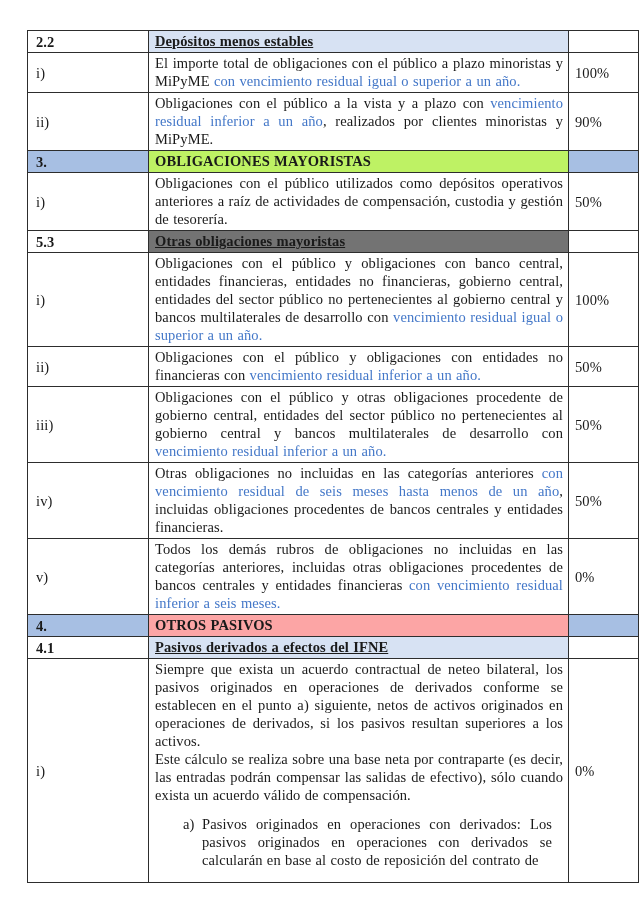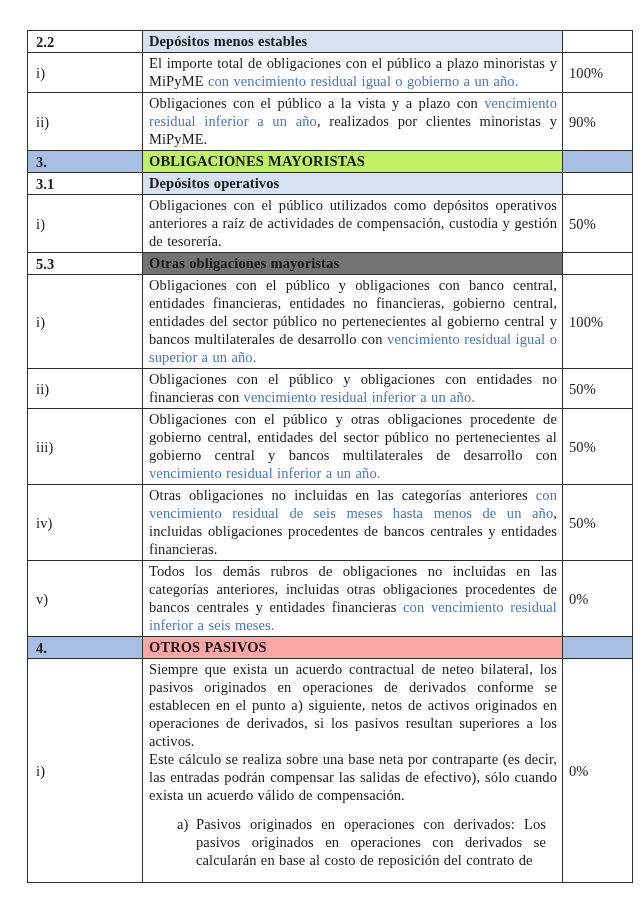--- a/index.html
+++ b/index.html
@@ -24,21 +24,21 @@
   }
   td {
     border: 1px solid #2d2d2d;
     font-size: 14.5px;
     line-height: 18px;
     vertical-align: middle;
     letter-spacing: 0.1px;
   }
   td.col-num {
     width: 97px;
-    padding: 1px 9px 1px 8px;
+    padding: 1px 15px 1px 8px;
   }
   td.col-desc {
     width: 408px;
     padding: 1px 5px 2px 6px;
     text-align: justify;
   }
   td.col-pct {
     width: 61px;
     padding: 1px 2px 1px 6px;
   }
@@ -47,20 +47,21 @@
   }
   tr.row-main td.col-desc {
     text-align: left;
   }
   tr.row-sub td.col-num,
   tr.row-sub td.col-desc {
     font-weight: bold;
   }
   tr.row-sub td.col-desc {
     text-align: left;
+    text-decoration: underline;
   }
   .para {
     margin: 0;
     word-spacing: 0.04em;
   }
   .list-item {
     margin: 11px;
     padding-left: 36px;
     text-indent: -19px;
     word-spacing: 0.04em;
@@ -79,44 +80,37 @@
       <tr class="row-sub">
         <td class="col-num">2.2</td>
         <td class="col-desc" style="background: rgb(215, 226, 243);">
           <div class="para"><span>Depósitos menos estables</span></div>
         </td>
         <td class="col-pct"></td>
       </tr>
       <tr class="row-item">
         <td class="col-num">i)</td>
         <td class="col-desc">
-          <div class="para"><span>El importe total de obligaciones con el público a plazo minoristas y MiPyME </span><span style="color: rgb(67, 119, 200);">con vencimiento residual igual o gobierno a un año.</span></div>
+          <div class="para"><span>El importe total de obligaciones con el público a plazo minoristas y MiPyME </span><span style="color: rgb(67, 119, 200);">con vencimiento residual igual o superior a un año.</span></div>
         </td>
         <td class="col-pct">100%</td>
       </tr>
       <tr class="row-item">
         <td class="col-num">ii)</td>
         <td class="col-desc">
           <div class="para"><span>Obligaciones con el público a la vista y a plazo con </span><span style="color: rgb(67, 119, 200);">vencimiento residual inferior a un año</span><span>, realizados por clientes minoristas y MiPyME.</span></div>
         </td>
         <td class="col-pct">90%</td>
       </tr>
       <tr class="row-main">
         <td class="col-num" style="background: rgb(167, 191, 227);">3.</td>
         <td class="col-desc" style="background: #bef264;">
           <div class="para"><span>OBLIGACIONES MAYORISTAS</span></div>
         </td>
         <td class="col-pct" style="background: rgb(167, 191, 227);"></td>
-      </tr>
-      <tr class="row-sub">
-        <td class="col-num">3.1</td>
-        <td class="col-desc" style="background: rgb(215, 226, 243);">
-          <div class="para"><span>Depósitos operativos</span></div>
-        </td>
-        <td class="col-pct"></td>
       </tr>
       <tr class="row-item">
         <td class="col-num">i)</td>
         <td class="col-desc">
           <div class="para"><span>Obligaciones con el público utilizados como depósitos operativos anteriores a raíz de actividades de compensación, custodia y gestión de tesorería.</span></div>
         </td>
         <td class="col-pct">50%</td>
       </tr>
       <tr class="row-sub">
         <td class="col-num">5.3</td>
@@ -160,20 +154,27 @@
         </td>
         <td class="col-pct">0%</td>
       </tr>
       <tr class="row-main">
         <td class="col-num" style="background: rgb(167, 191, 227);">4.</td>
         <td class="col-desc" style="background: #fca5a5;">
           <div class="para"><span>OTROS PASIVOS</span></div>
         </td>
         <td class="col-pct" style="background: rgb(167, 191, 227);"></td>
       </tr>
+      <tr class="row-sub">
+        <td class="col-num">4.1</td>
+        <td class="col-desc" style="background: rgb(215, 226, 243);">
+          <div class="para"><span>Pasivos derivados a efectos del IFNE</span></div>
+        </td>
+        <td class="col-pct"></td>
+      </tr>
       <tr class="row-item">
         <td class="col-num">i)</td>
         <td class="col-desc">
           <div class="para"><span>Siempre que exista un acuerdo contractual de neteo bilateral, los pasivos originados en operaciones de derivados conforme se establecen en el punto a) siguiente, netos de activos originados en operaciones de derivados, si los pasivos resultan superiores a los activos.</span></div>
           <div class="para"><span>Este cálculo se realiza sobre una base neta por contraparte (es decir, las entradas podrán compensar las salidas de efectivo), sólo cuando exista un acuerdo válido de compensación.</span></div>
           <div class="list-item"><span class="list-label">a)</span><span>Pasivos originados en operaciones con derivados: Los pasivos originados en operaciones con derivados se calcularán en base al costo de reposición del contrato de</span></div>
         </td>
         <td class="col-pct">0%</td>
       </tr>
     </tbody>

